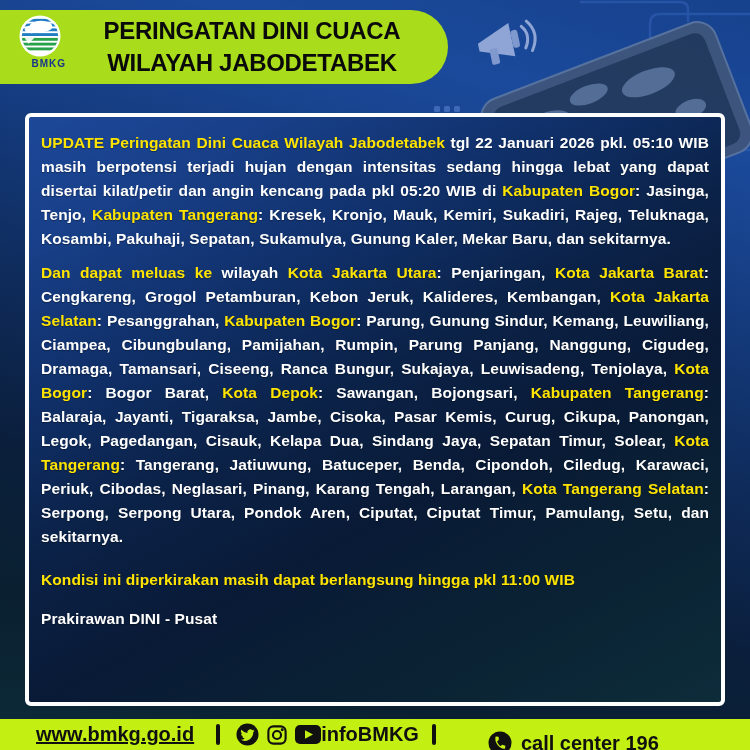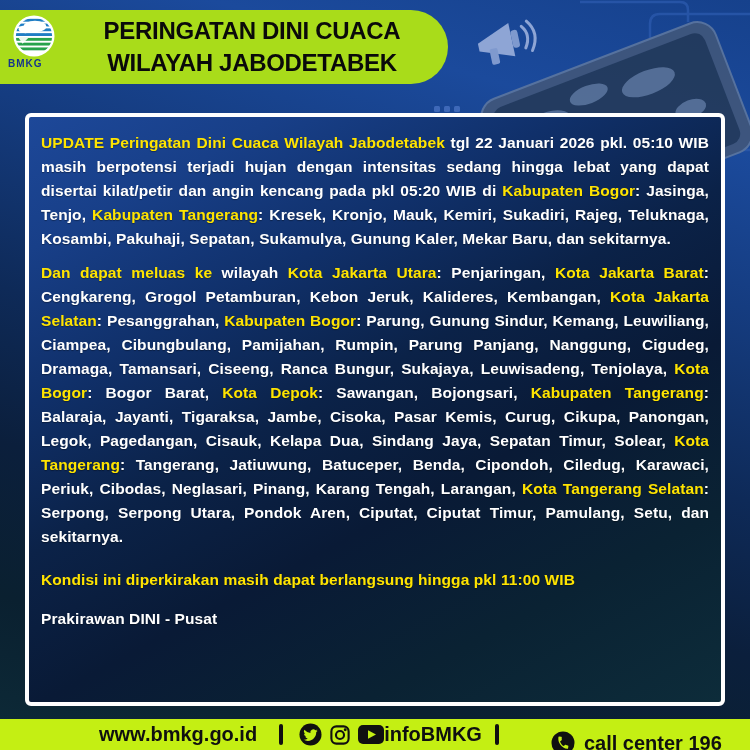--- a/index.html
+++ b/index.html
@@ -8,21 +8,21 @@
     font-family:"Liberation Sans", sans-serif;
     background:linear-gradient(196deg,#16418c 0%,#1b4a9c 16%,#153c80 32%,#0e2a58 52%,#0b1f3c 68%,#0a2030 84%,#0d2b38 100%);
   }
   
   .illustration{position:absolute; top:0; right:0; z-index:1; pointer-events:none;}
   
   .banner{
     position:absolute; left:0; top:10px; width:448px; height:74px;
     background:#a9dc1a; border-radius:0 37px 37px 0; z-index:3;
   }
-  .logo{position:absolute; left:8px; top:5px; width:52px; text-align:left;}
+  .logo{position:absolute; left:14px; top:5px; width:52px; text-align:right;}
   .logo svg{display:block; margin:0 auto;}
   .logo-text{font-size:10px; font-weight:bold; color:#16368c; letter-spacing:1px; margin-top:1px;}
   .title{
     position:absolute; left:82px; right:26px; top:0; height:74px;
     display:flex; flex-direction:column; justify-content:center; text-align:center;
     font-size:24px; line-height:32px; font-weight:bold; color:#0a0a0a; letter-spacing:-0.3px;
   }
   
   .warning-box{
     position:absolute; left:25px; top:113px; width:700px; height:593px;
@@ -36,21 +36,21 @@
   .paras p + p{margin-top:10px;}
   .paras p:nth-child(3){margin-top:19px;}
   .paras p:nth-child(4){margin-top:15px;}
   .hl{color:#ffe400;}
   
   .footer{
     position:absolute; left:0; top:719px; width:750px; height:31px; background:#c4ef13;
     z-index:3; display:flex; align-items:center; color:#101010;
     font-size:20px; font-weight:bold;
   }
-  .footer .website{margin-left:99px;}
+  .footer .website{margin-left:36px;text-decoration:underline;}
   .footer .sep{width:4px; height:21px; background:#101010; border-radius:2px; flex:0 0 auto;}
   .sep-1{margin-left:22px;}
   .icons{display:flex; align-items:center; gap:7px; margin-left:16px;}
   .icons svg{display:block;}
   .handle{}
   .sep-2{margin-left:13px;}
   .phone-wrap{margin-left:52px; display:flex; align-items:center;margin-top:17px;}
   .callcenter{margin-left:9px;}
 </style>
 </head>

